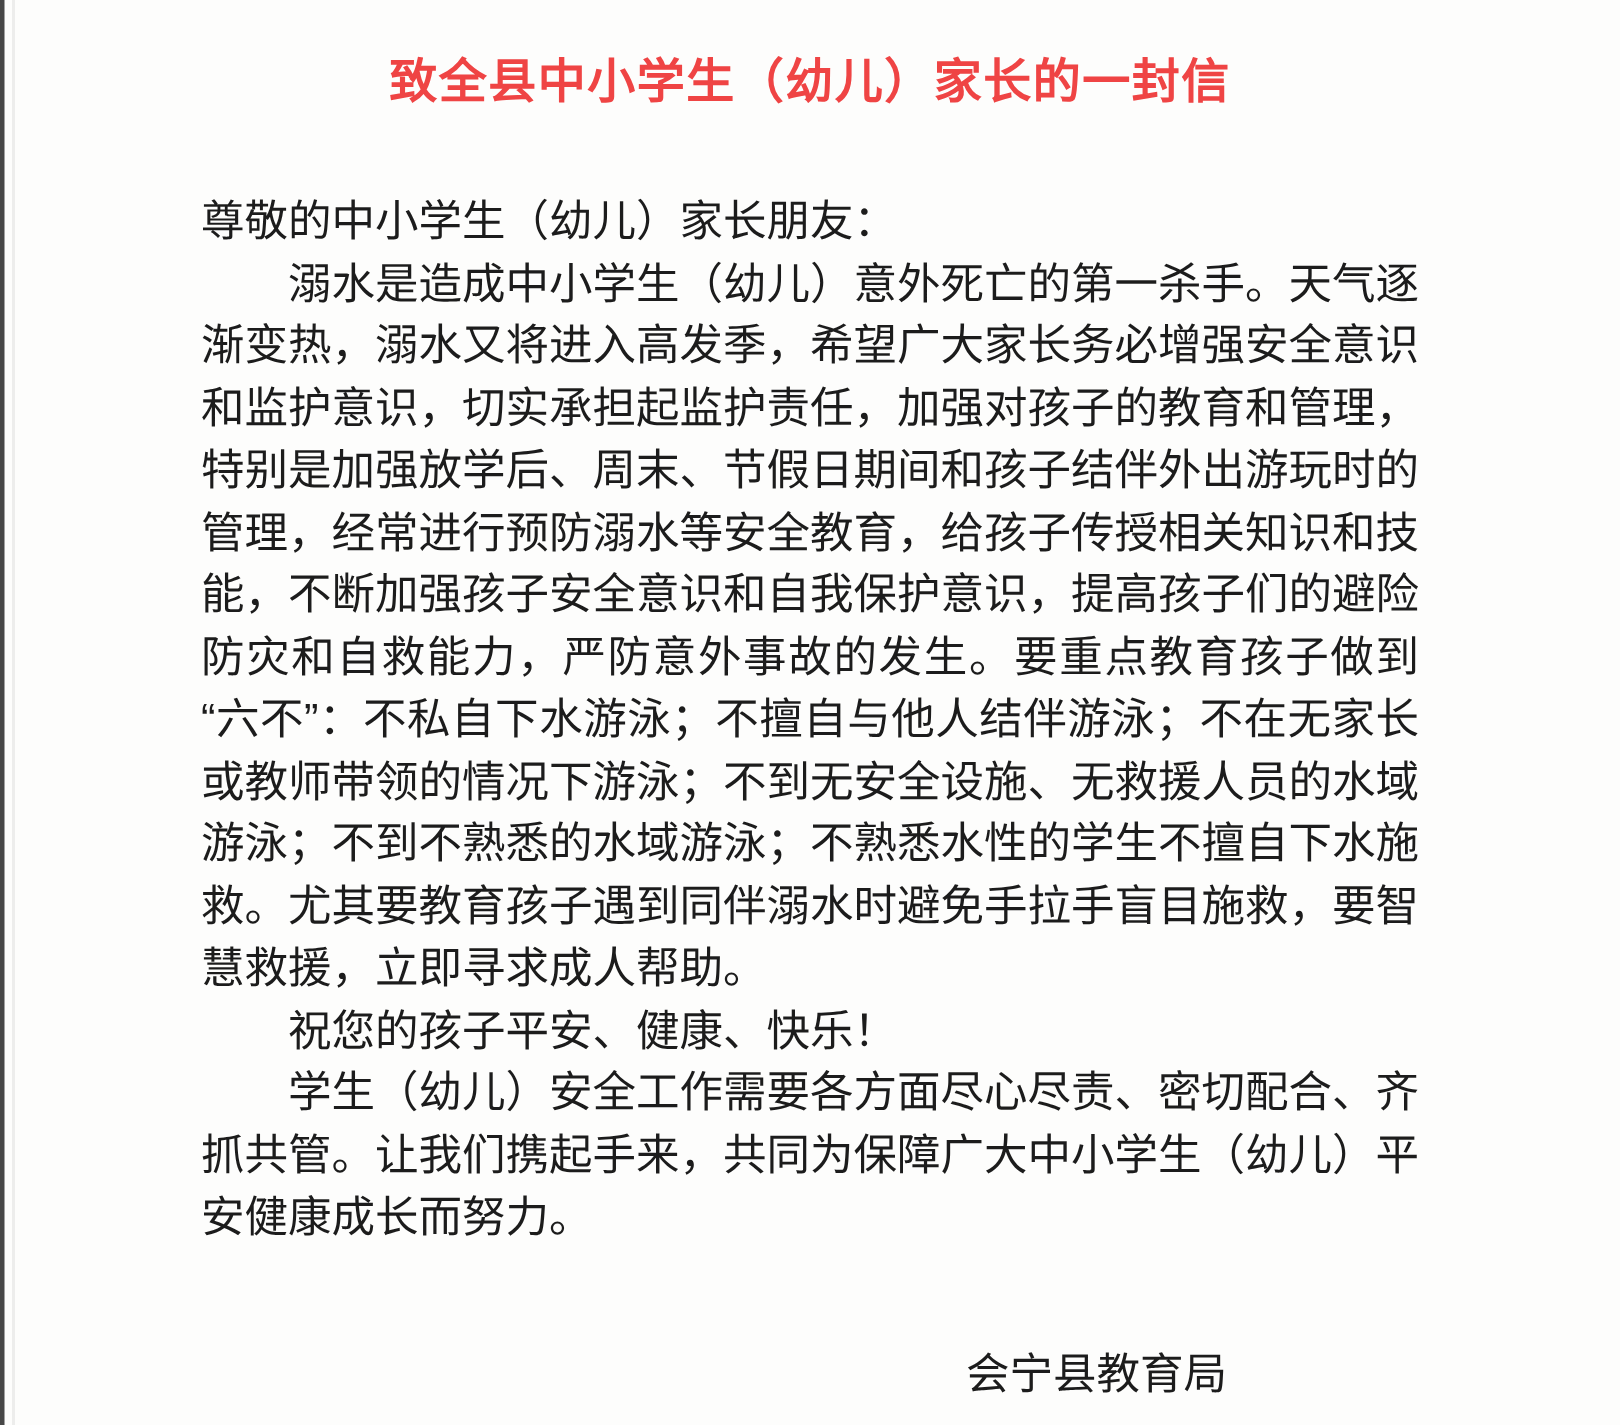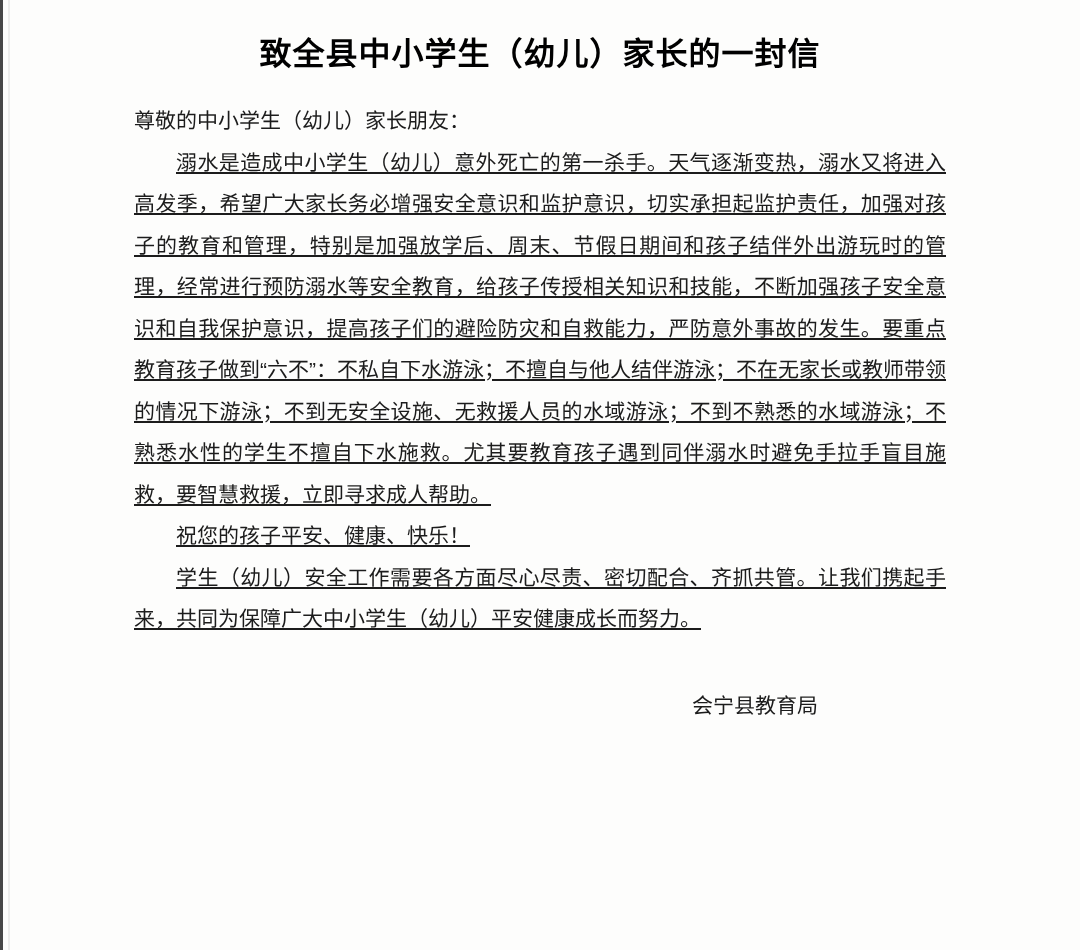--- a/index.html
+++ b/index.html
@@ -38,44 +38,43 @@
     background: rgba(190,190,188,0.25);
   }
   .letter-title {
     margin: 0;
     padding-top: 32px;
     text-align: center;
     font-size: 32px;
     font-weight: 700;
     line-height: 44px;
     letter-spacing: 1px;
-    color: #000000;
+    color: #ef4444;
   }
   .letter-body {
     position: absolute;
     left: 134px;
-    top: 100px;
+    top: 128px;
     width: 812px;
-    font-size: 21px;
+    font-size: 29px;
     line-height: 41.5px;
     text-align: justify;
     text-justify: inter-character;
     text-align-last: left;
     color: #1c1c1c;
   }
   .letter-body p {
     margin: 0;
     padding: 0;
   }
   .para {
     text-indent: 2em;
-    text-decoration: underline;
   }
   .signature-line {
-    margin-top: 45px;
+    margin-top: 63px;
     text-align: right;
     text-align-last: right;
     padding-right: 128px;
   }
   .date-line {
     text-align: right;
     text-align-last: right;
     padding-right: 135px;
   }
 </style>

